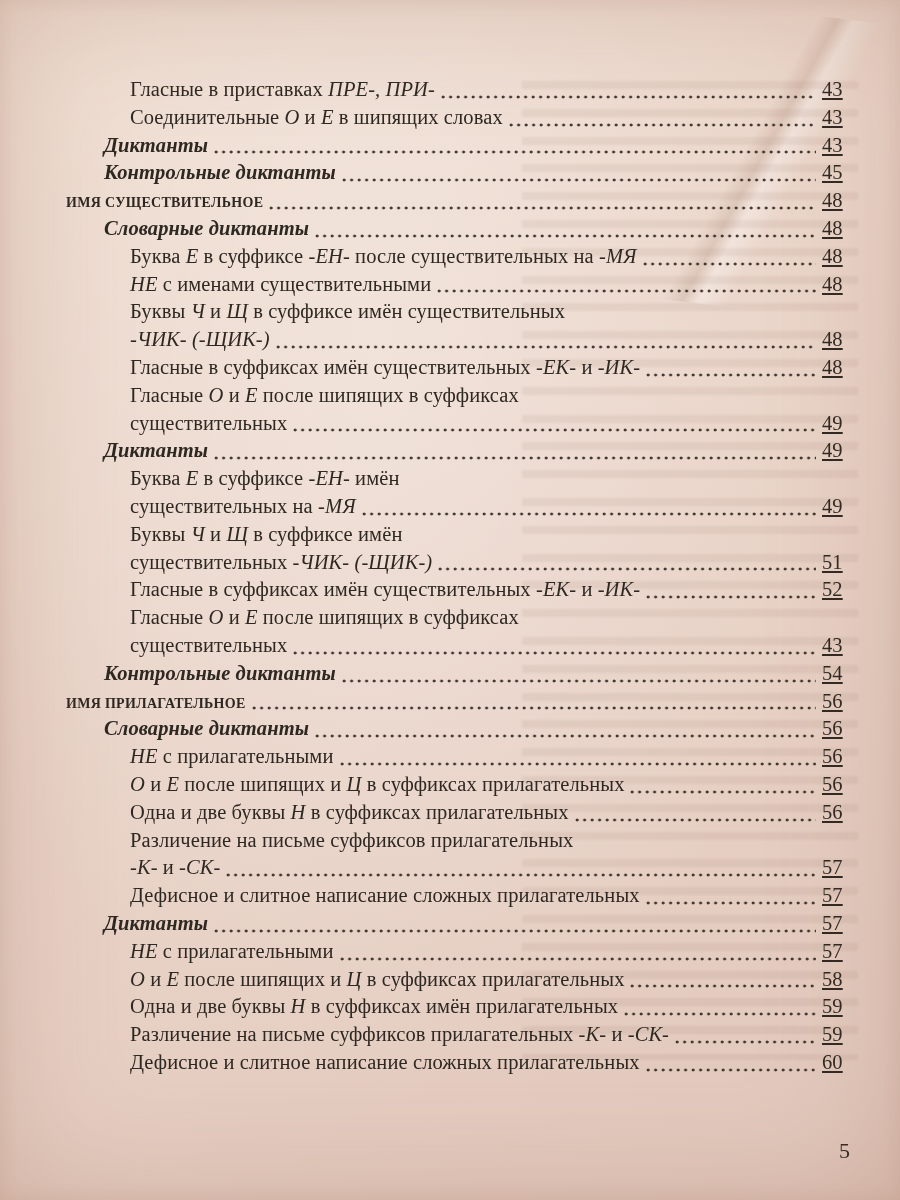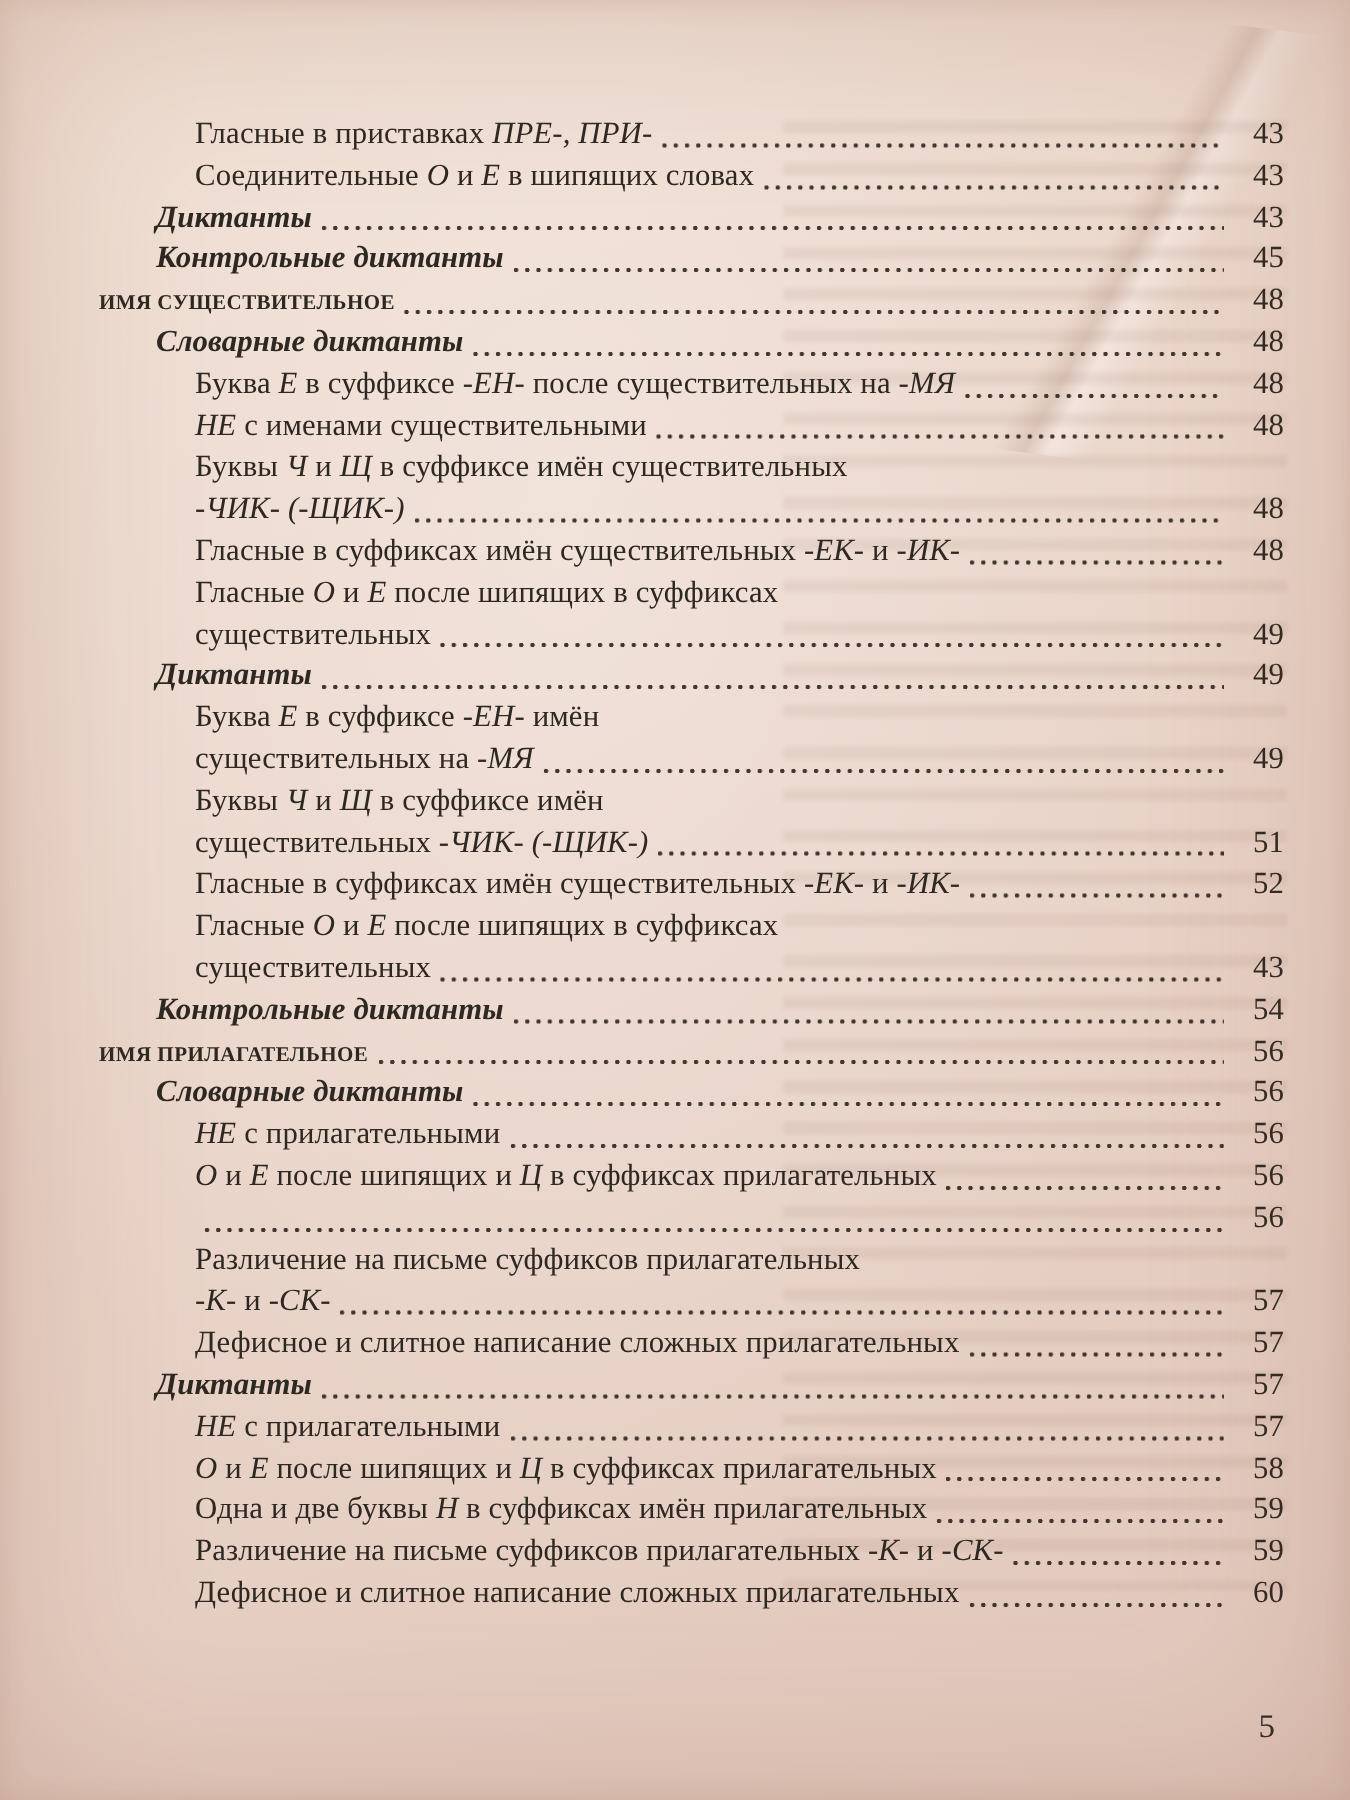--- a/index.html
+++ b/index.html
@@ -88,21 +88,22 @@
     position: absolute;
     left: 3px; right: 3px;
     bottom: 7px;
     height: 4px;
     background-image: radial-gradient(circle at 2px 2px, rgba(56,46,38,0.95) 1.3px, transparent 1.7px);
     background-size: 7.5px 4px;
     background-repeat: repeat-x;
   }
   .toc-page {
     min-width: 34px;
-    text-align: right;
+    text-align: left;
+    text-decoration: underline;
   }
 
   .footer-page-number {
     position: absolute;
     right: 50px;
     bottom: 36px;
     font-size: 22px;
   }
 </style>
 </head>
@@ -227,20 +228,21 @@
       <span class="toc-text"><span class="it">НЕ</span><span>  с прилагательными </span></span>
       <span class="leader"></span>
       <span class="toc-page">56</span>
     </div>
     <div class="toc-row style-entry">
       <span class="toc-text"><span class="it">О</span><span> и </span><span class="it">Е</span><span>  после шипящих и </span><span class="it">Ц</span><span>  в суффиксах прилагательных</span></span>
       <span class="leader"></span>
       <span class="toc-page">56</span>
     </div>
     <div class="toc-row style-entry">
+      <span class="toc-text"><span>Одна и две буквы </span><span class="it">Н</span><span>  в суффиксах прилагательных</span></span>
       <span class="leader"></span>
       <span class="toc-page">56</span>
     </div>
     <div class="toc-row style-entry">
       <span class="toc-text"><span>Различение на письме суффиксов прилагательных</span></span>
     </div>
     <div class="toc-row style-entry-cont">
       <span class="toc-text"><span class="it">-К-</span><span> и </span><span class="it">-СК-</span></span>
       <span class="leader"></span>
       <span class="toc-page">57</span>

